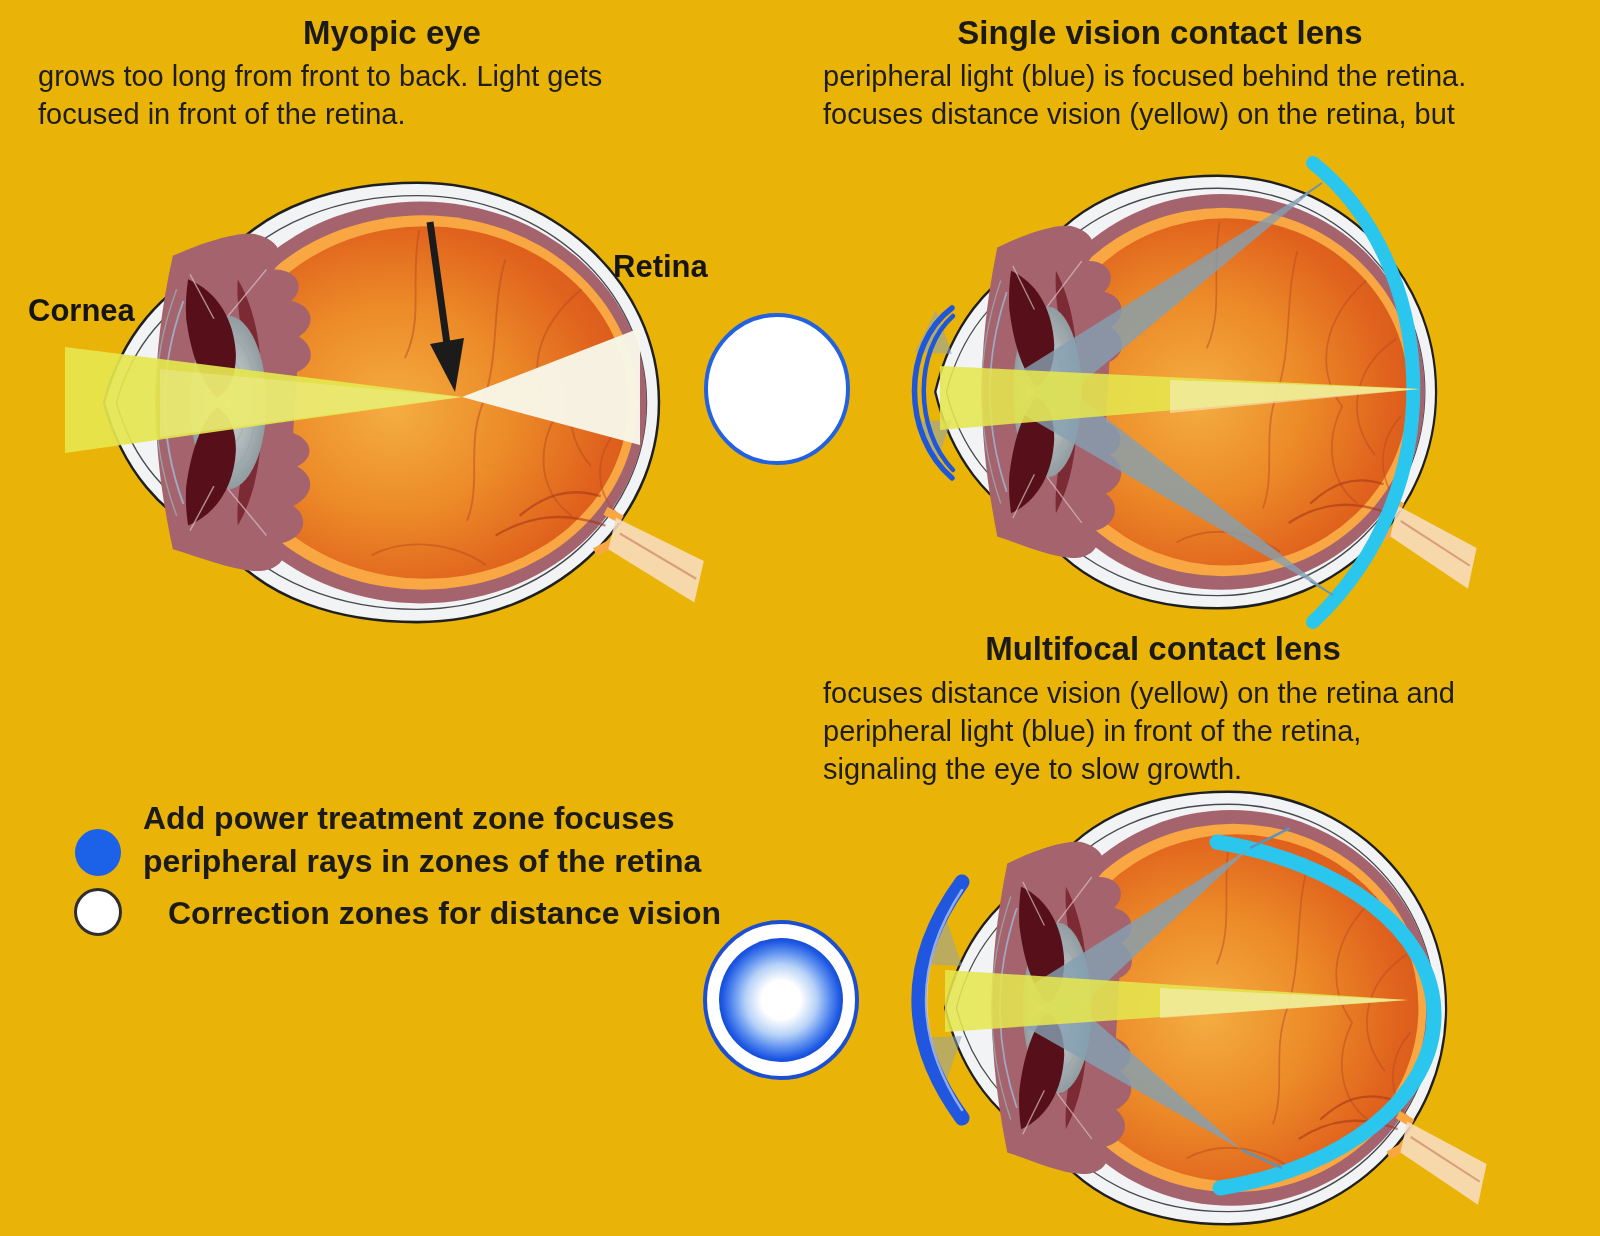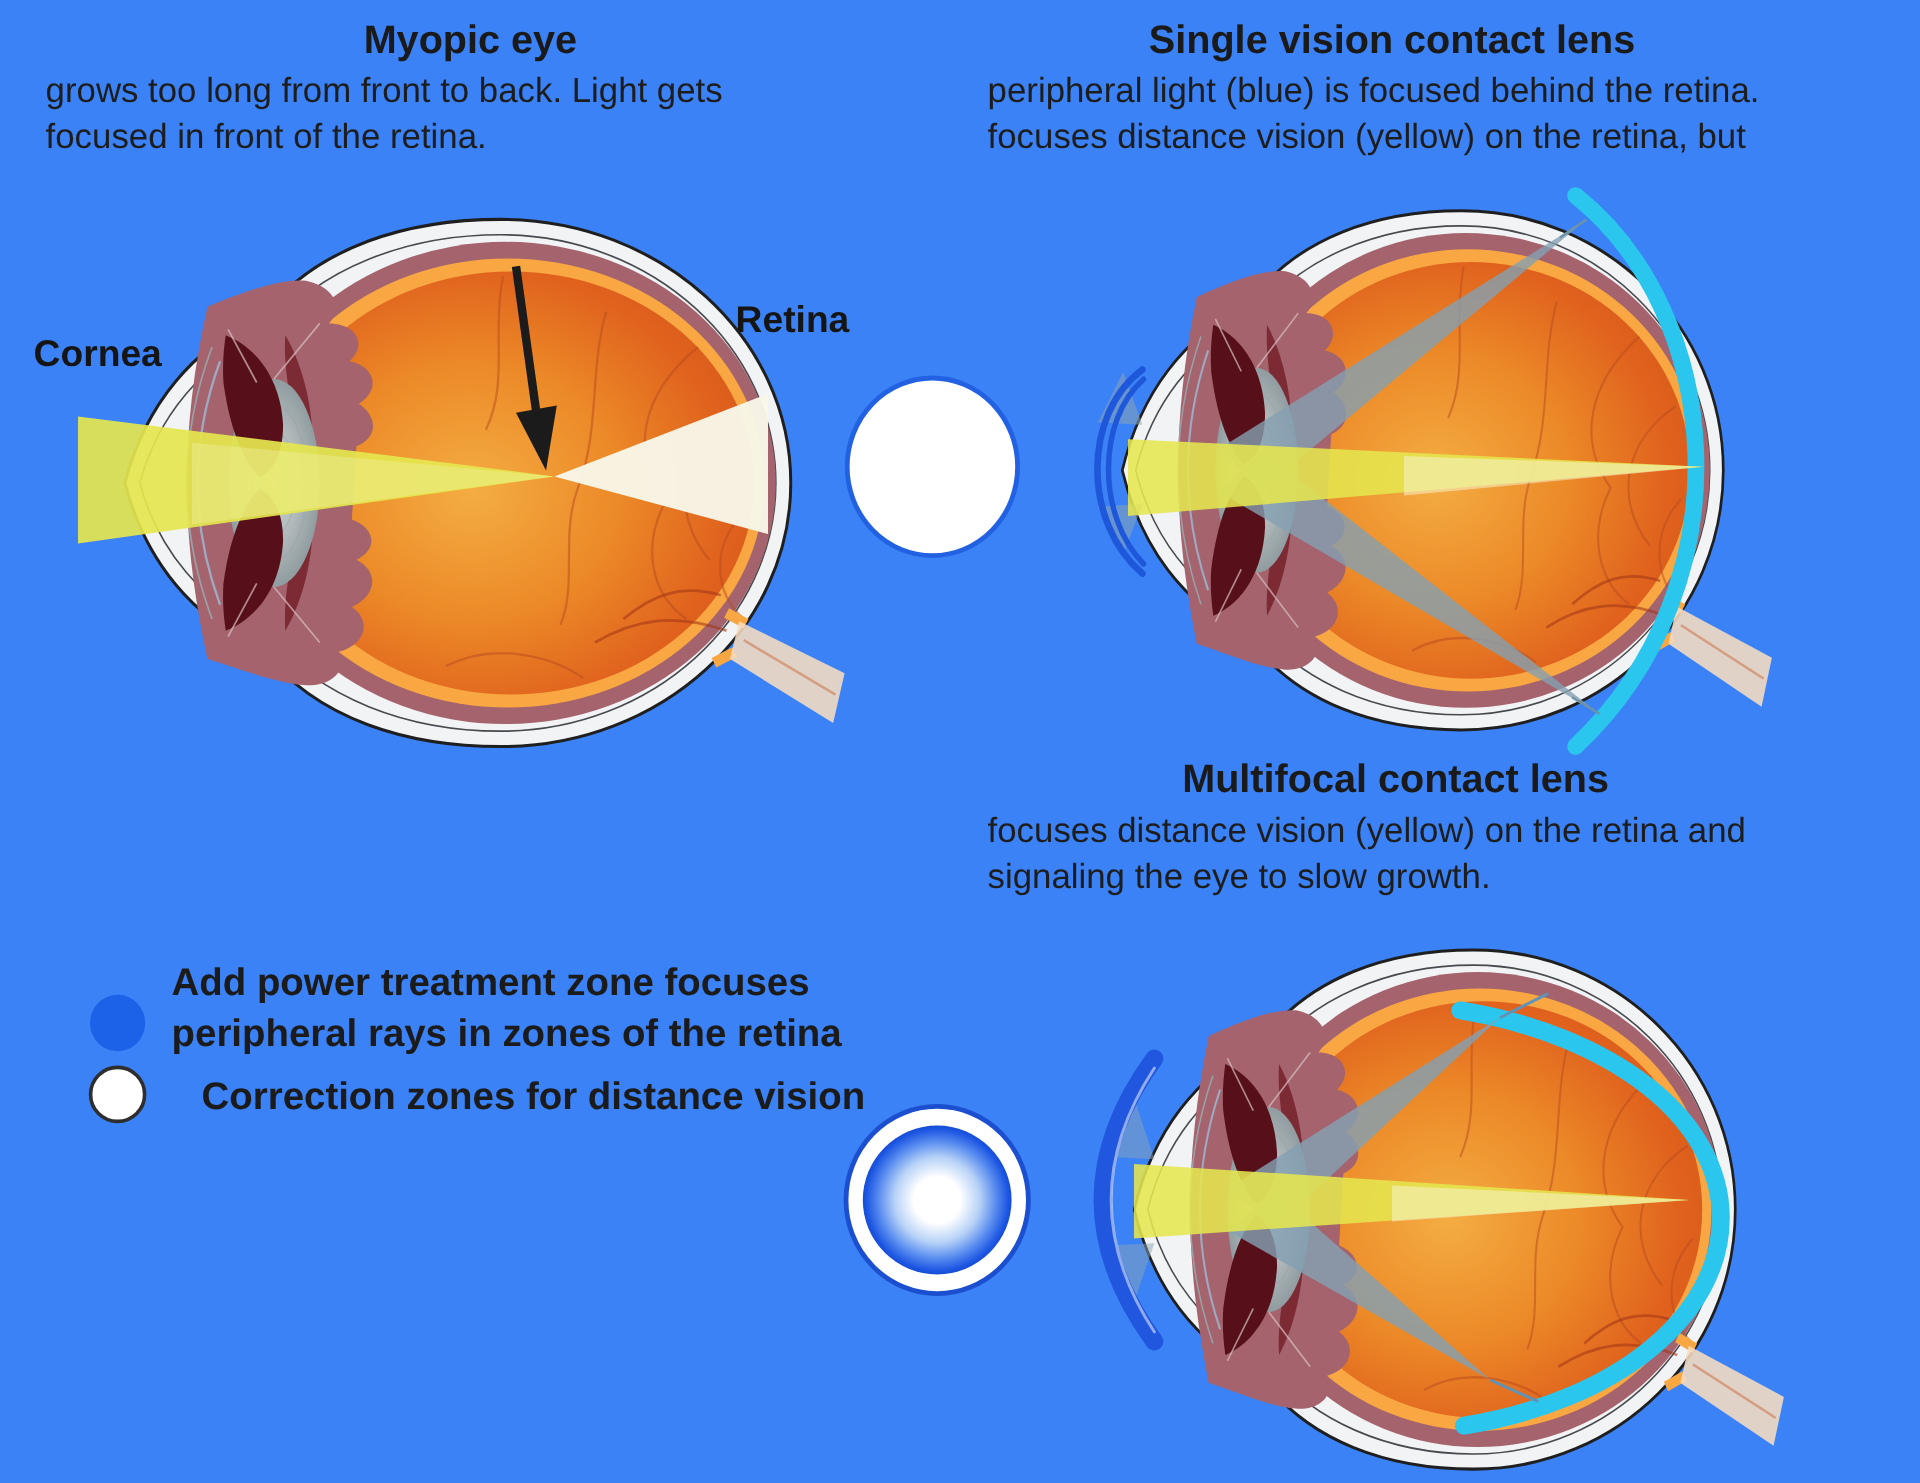--- a/index.html
+++ b/index.html
@@ -1,16 +1,16 @@
 <!DOCTYPE html>
 <html><head>
 <meta charset="utf-8">
 <style>
   html,body{margin:0;padding:0;background:#fff;}
-  .page{position:relative;width:1600px;height:1236px;background:#3b82f6;overflow:hidden;
+  .page{position:relative;width:1600px;height:1236px;background:#eab308;overflow:hidden;
         font-family:"Liberation Sans",sans-serif;color:#1c1c1c;}
   .abs{position:absolute;}
   .title{font-size:33px;font-weight:bold;text-align:center;white-space:nowrap;color:#1a1a1a;}
   .desc{font-size:29px;line-height:38px;color:#1d1d1d;}
   .desc div{white-space:nowrap;}
   .anat-label{font-size:31px;font-weight:bold;color:#151515;white-space:nowrap;}
   .legend-text{font-size:32px;font-weight:bold;line-height:43px;color:#1b1b1b;white-space:nowrap;}
   .legend-dot{width:46px;height:47px;border-radius:50%;background:#1b62e8;}
   .legend-ring{width:42px;height:42px;border-radius:50%;background:#ffffff;border:3px solid #2e2e2e;}
   svg{display:block;}
@@ -102,21 +102,21 @@
         </g>
       </symbol>
     </defs>
   </svg>
 
   <div class="abs title" style="left:92px;top:14px;width:600px;">Myopic eye</div>
   <div class="abs desc" style="left:38px;top:57px;">
     <div>grows too long from front to back. Light gets</div>
     <div>focused in front of the retina.</div>
   </div>
-  <div class="abs anat-label" style="left:28px;top:277px;">Cornea</div>
+  <div class="abs anat-label" style="left:28px;top:293px;">Cornea</div>
   <div class="abs anat-label" style="left:613px;top:249px;">Retina</div>
 
   <svg class="abs" style="left:0;top:148px;" width="740" height="505" viewBox="0 0 740 505">
     <use href="#eyeball" width="620" height="470" transform="translate(85,23) scale(0.955,0.985)"></use>
 
     <polygon points="65,199 462,249 65,305" fill="#e5e64e" opacity="0.92"></polygon>
     <polygon points="160,221 462,249 160,289" fill="#f0f1a2" opacity="0.4"></polygon>
     <polygon points="462,249 640,180 640,297" fill="#f8f7e9" opacity="0.96"></polygon>
 
     <g>
@@ -152,20 +152,21 @@
 
     <g fill="none" stroke="#1e57da" stroke-linecap="round">
       <path d="M 262 168 C 212 205, 212 295, 262 338" stroke-width="5.5"></path>
       <path d="M 263 176 C 224 210, 224 290, 263 330" stroke-width="4.5"></path>
     </g>
   </svg>
 
   <div class="abs title" style="left:863px;top:630px;width:600px;">Multifocal contact lens</div>
   <div class="abs desc" style="left:823px;top:674px;">
     <div>focuses distance vision (yellow) on the retina and</div>
+    <div>peripheral light (blue) in front of the retina,</div>
     <div>signaling the eye to slow growth.</div>
   </div>
 
   <svg class="abs" style="left:690px;top:770px;" width="910" height="466" viewBox="0 0 910 466">
 
     <g>
       <ellipse cx="91" cy="230" rx="76" ry="78" fill="#ffffff" stroke="#1c4fd0" stroke-width="4"></ellipse>
       <circle cx="91" cy="230" r="62" fill="url(#gradDisc)"></circle>
     </g>
     <use href="#eyeball" width="620" height="470" transform="translate(238,10) scale(0.862,0.97)"></use>

